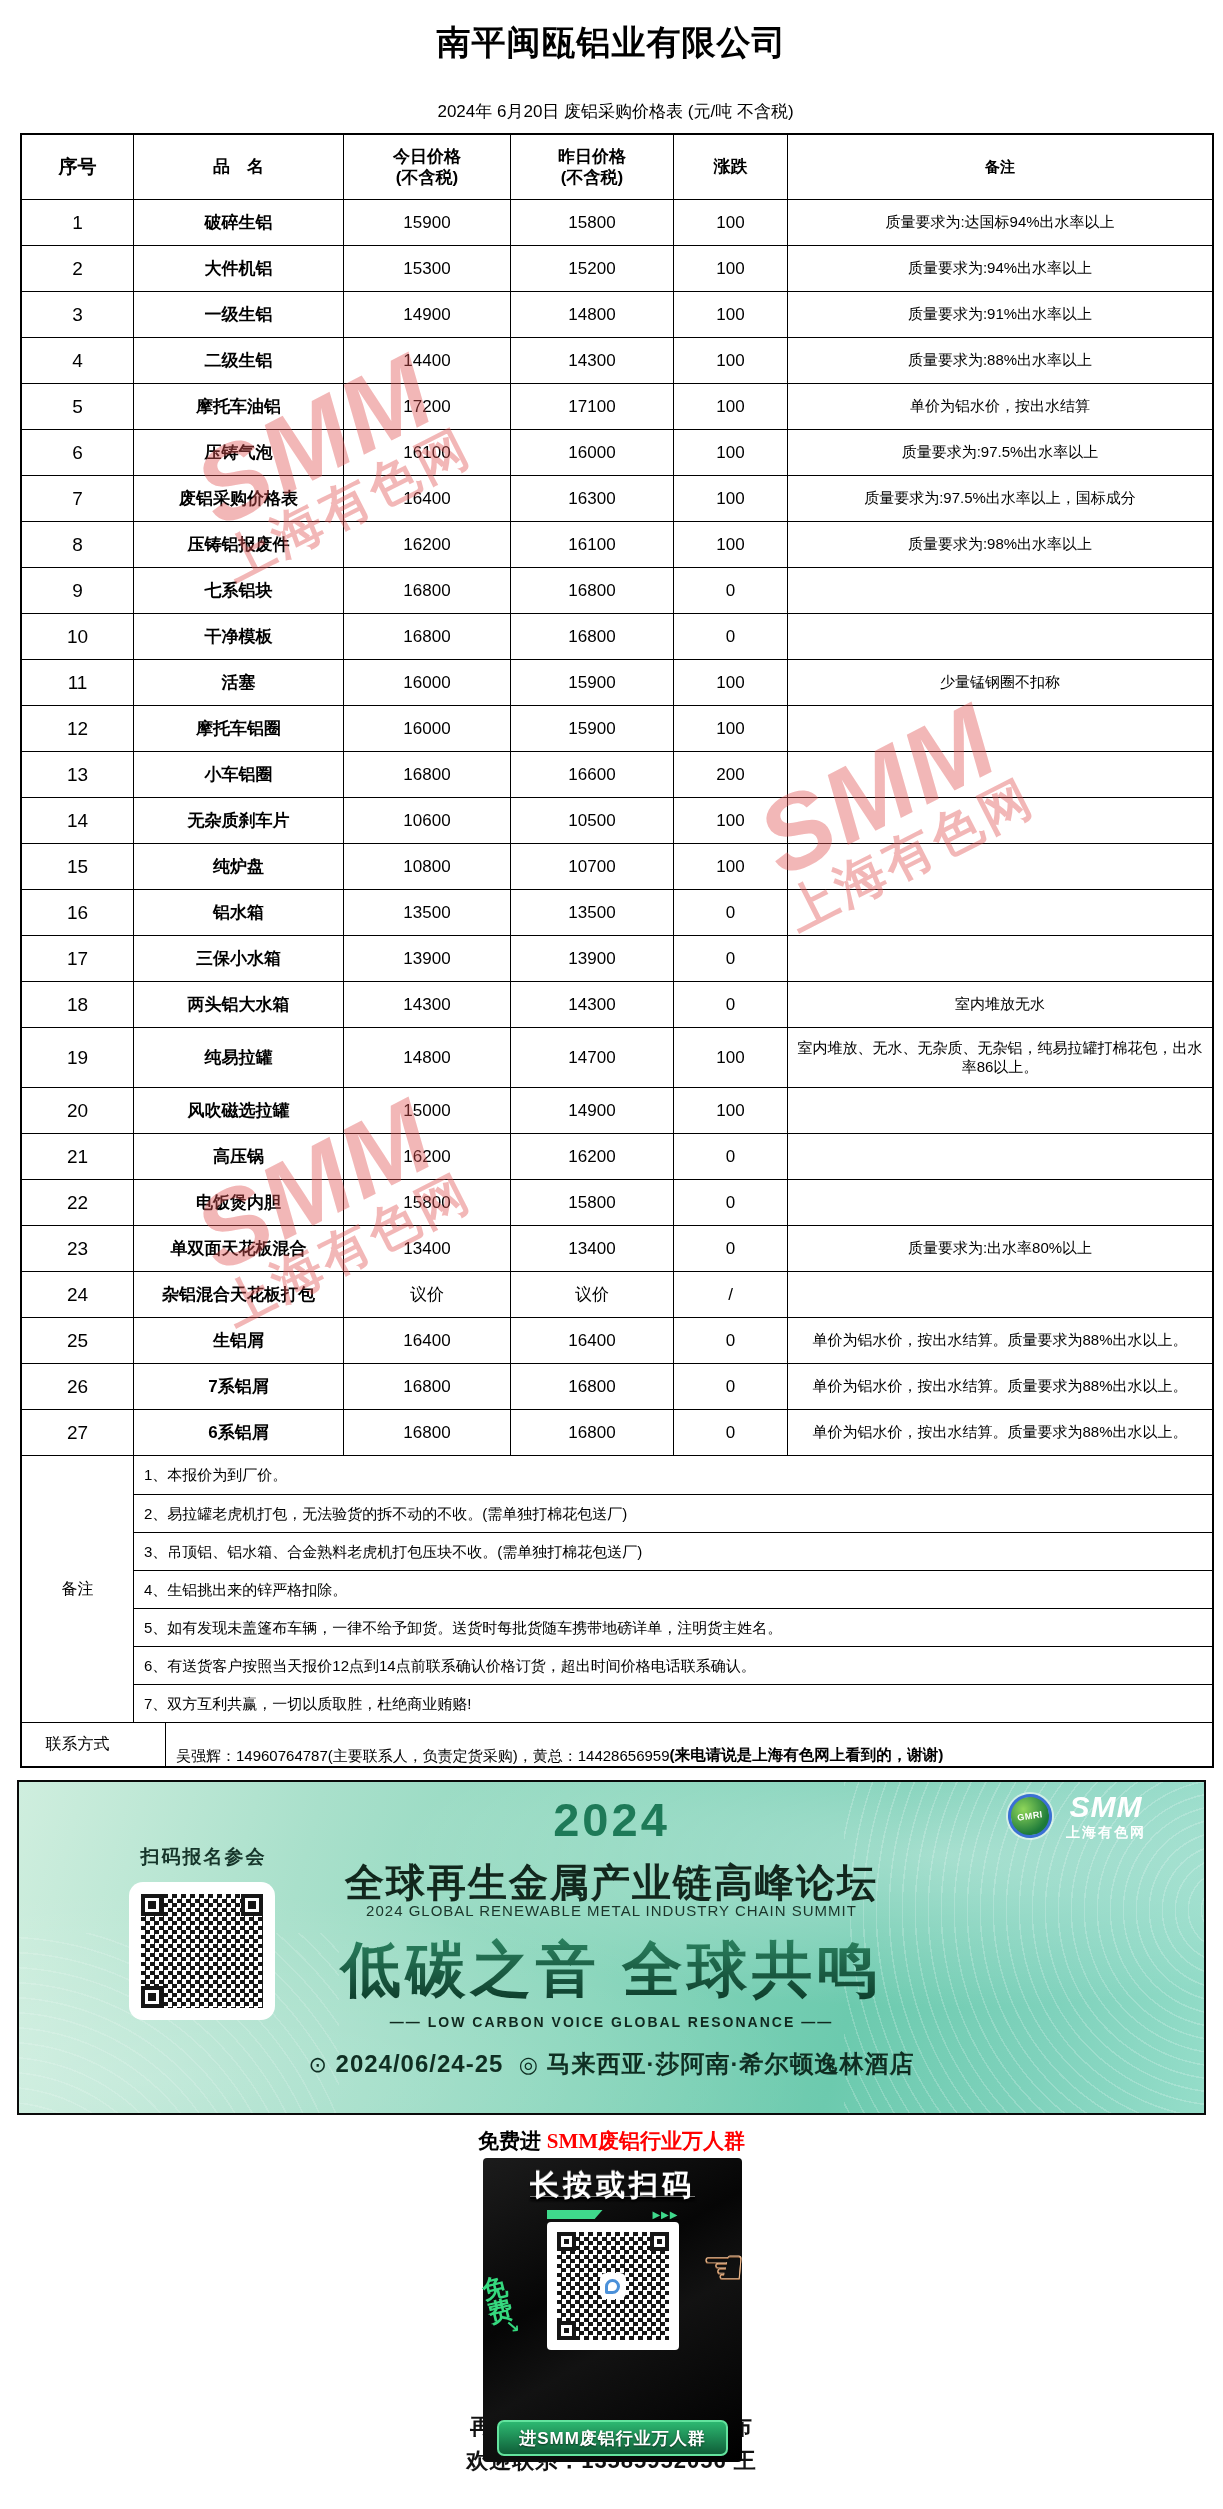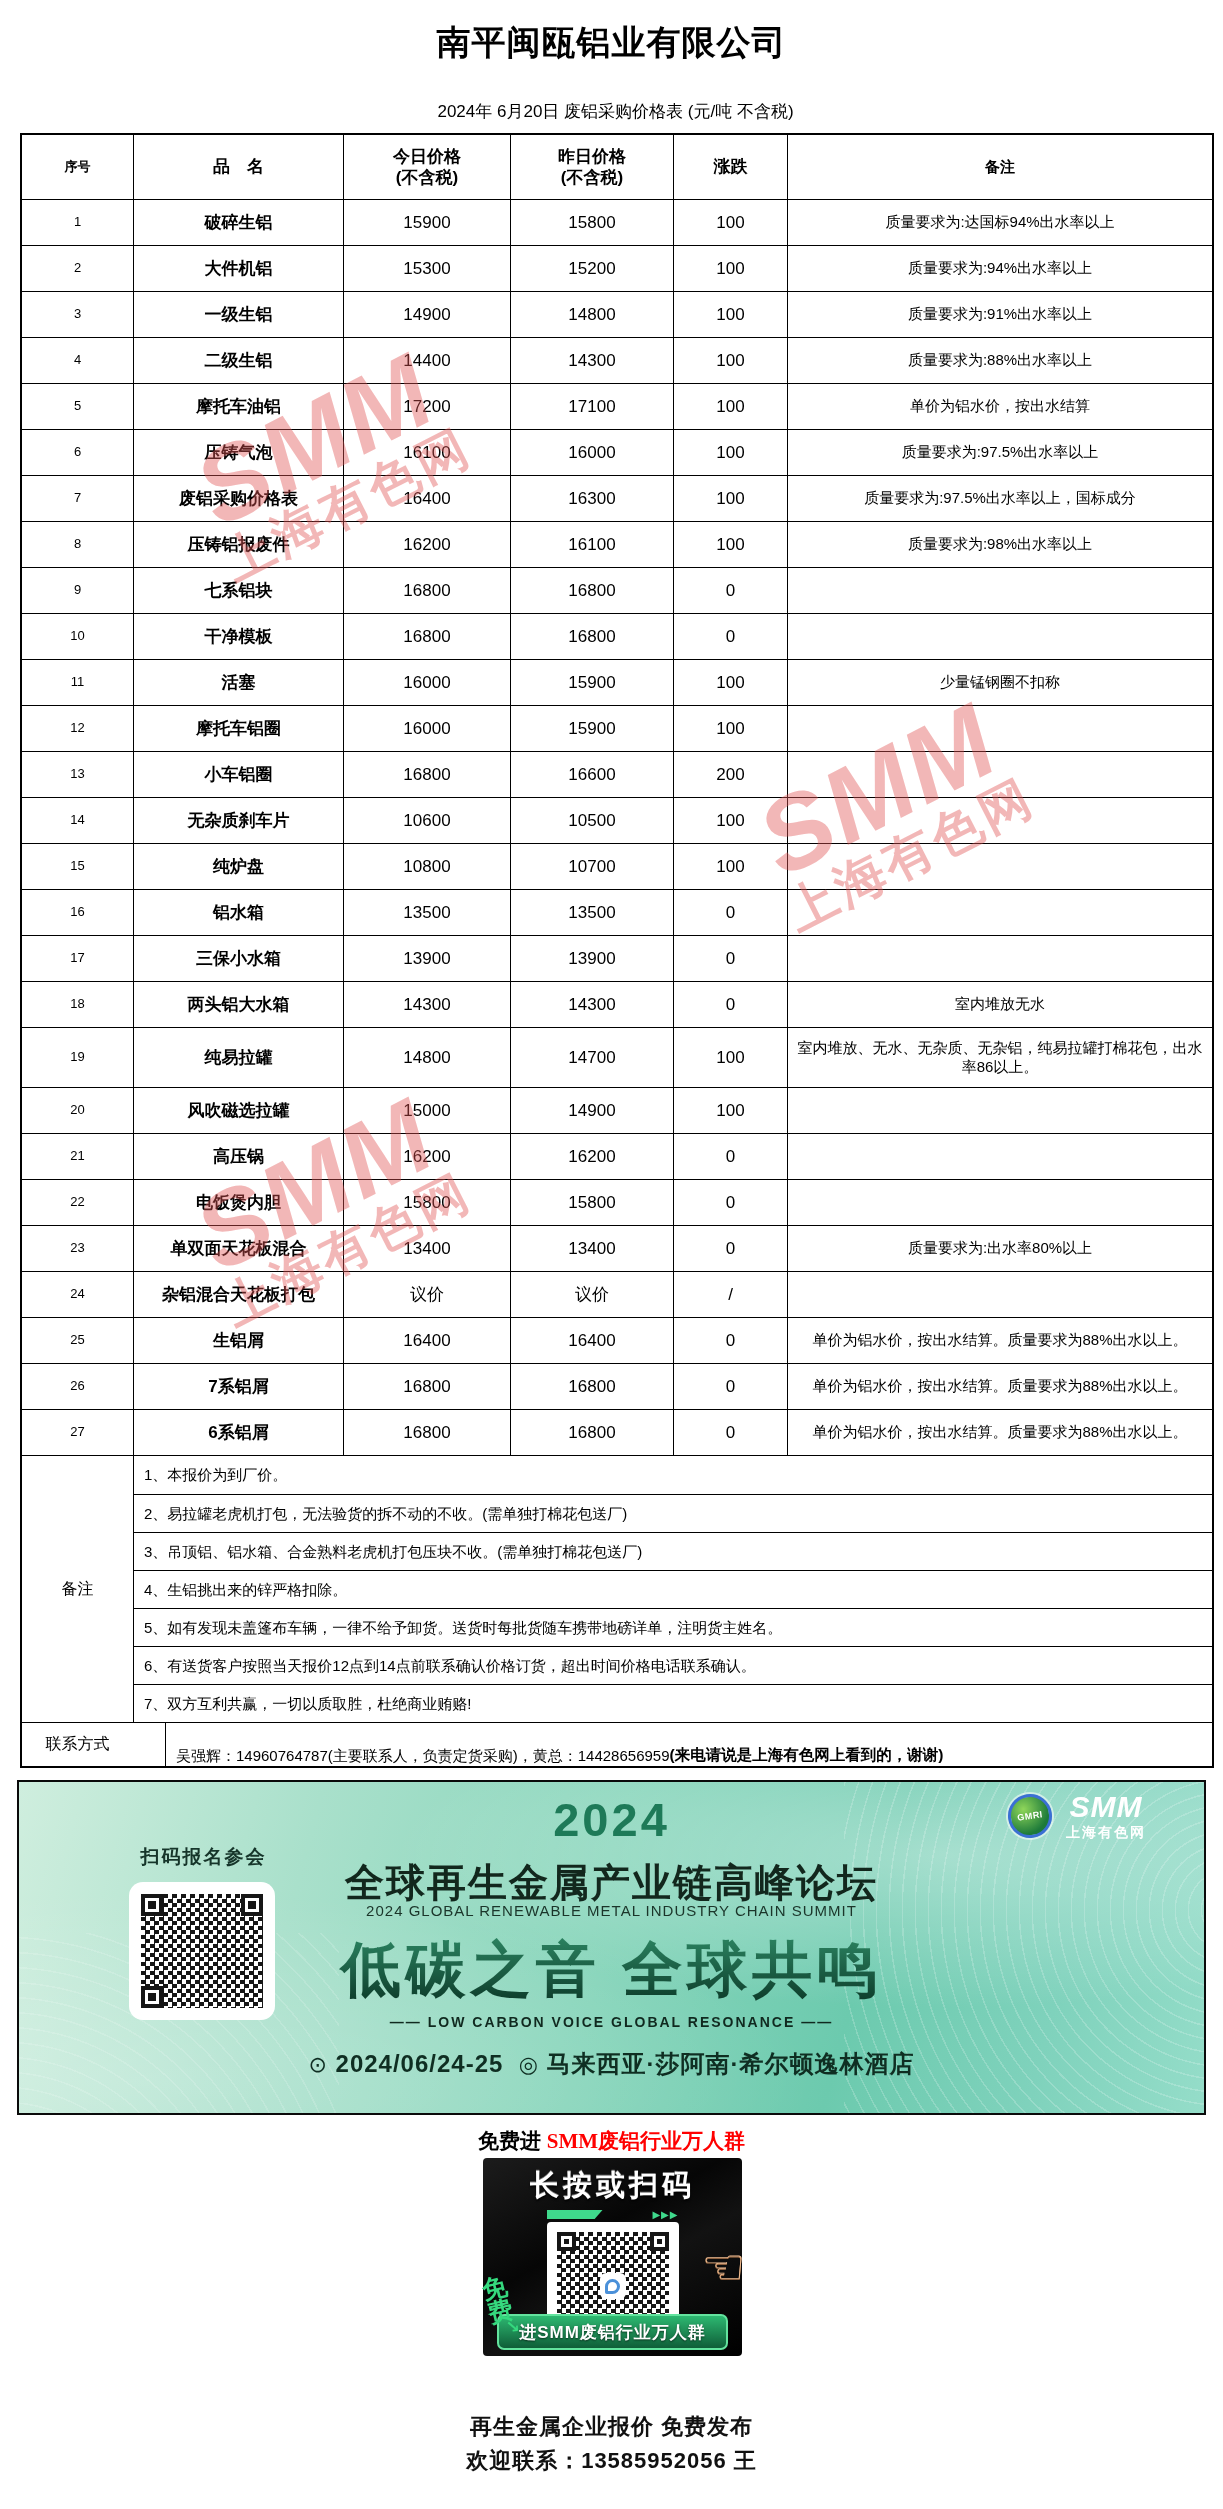--- a/index.html
+++ b/index.html
@@ -25,21 +25,21 @@
   .tr { display:grid; grid-template-columns:111px 210px 167px 163px 114px 1fr; height:46px; }
   .tr.thead { height:64px; }
   .tr.tall { height:60px; }
   .td {
     border-left:1.5px solid #000; border-top:1.5px solid #000;
     display:flex; flex-direction:column; align-items:center; justify-content:center;
     font-size:16px; line-height:1.25; text-align:center; padding:1px 4px;
   }
   .td:first-child { border-left:none; }
   .thead .td { border-top:none; font-weight:bold; font-size:17px; }
-  .td.c0 { font-size:13px; }
+  .td.c0 { font-size:19px; }
   .td.c1 { font-weight:bold; font-size:17px; }
   .td.c2,.td.c3,.td.c4 { font-size:17px; }
   .td.c5 { font-size:15px; }
   
   .remarks-grid { display:grid; grid-template-columns:111px 1fr; border-top:1.5px solid #000; }
   .remarks-label {
     display:flex; align-items:center; justify-content:center; font-size:16px;
   }
   .remarks-rows { border-left:1.5px solid #000; }
   .remark-row {
@@ -138,23 +138,23 @@
   .smm-logo { text-align:center; color:#fff; line-height:1; }
   .smm-logo .smm-word { font-size:30px; font-weight:900; font-style:italic; letter-spacing:1px; }
   .smm-logo .smm-sub { font-size:14px; font-weight:bold; letter-spacing:2px; margin-top:3px; }
   
   .join-line {
     position:absolute; top:2127px; left:0; width:100%; text-align:center;
     font-size:21px; font-weight:bold; color:#000;
   }
   .join-line .hl { color:#ff0000; font-family:"Liberation Serif","DejaVu Serif",serif; font-weight:bold; }
   .qr-card {
-    position:absolute; left:483px; top:2158px; width:259px; height:198px;
+    position:absolute; left:483px; top:2158px; width:259px; height:304px;
     background:linear-gradient(150deg,#1c1c1c 0%,#060606 40%,#121212 58%,#000 100%);
-    border-radius:4px; z-index:2;
+    border-radius:4px; z-index:2;text-decoration:underline;
   }
   .qr-card-title {
     margin-top:8px; text-align:center; color:#fff; font-size:29px; font-weight:900;
     letter-spacing:4px; text-shadow:0 2px 2px rgba(0,0,0,.8), 0 -1px 0 #777;
   }
   .qr-topbar { width:132px; margin:3px auto 0; display:flex; justify-content:space-between; align-items:center; }
   .qr-topbar .bar { width:56px; height:9px; background:#3fd98c; clip-path:polygon(0 0,100% 0,86% 100%,0 100%); }
   .qr-topbar .arrows { color:#3fd98c; font-size:10px; letter-spacing:1px; }
   .card-qr { width:132px; height:128px; margin:2px auto 0; background:#fff; border-radius:4px; padding:10px; position:relative; }
   .card-qr .qf { width:19px; height:19px; border-width:4px; }

